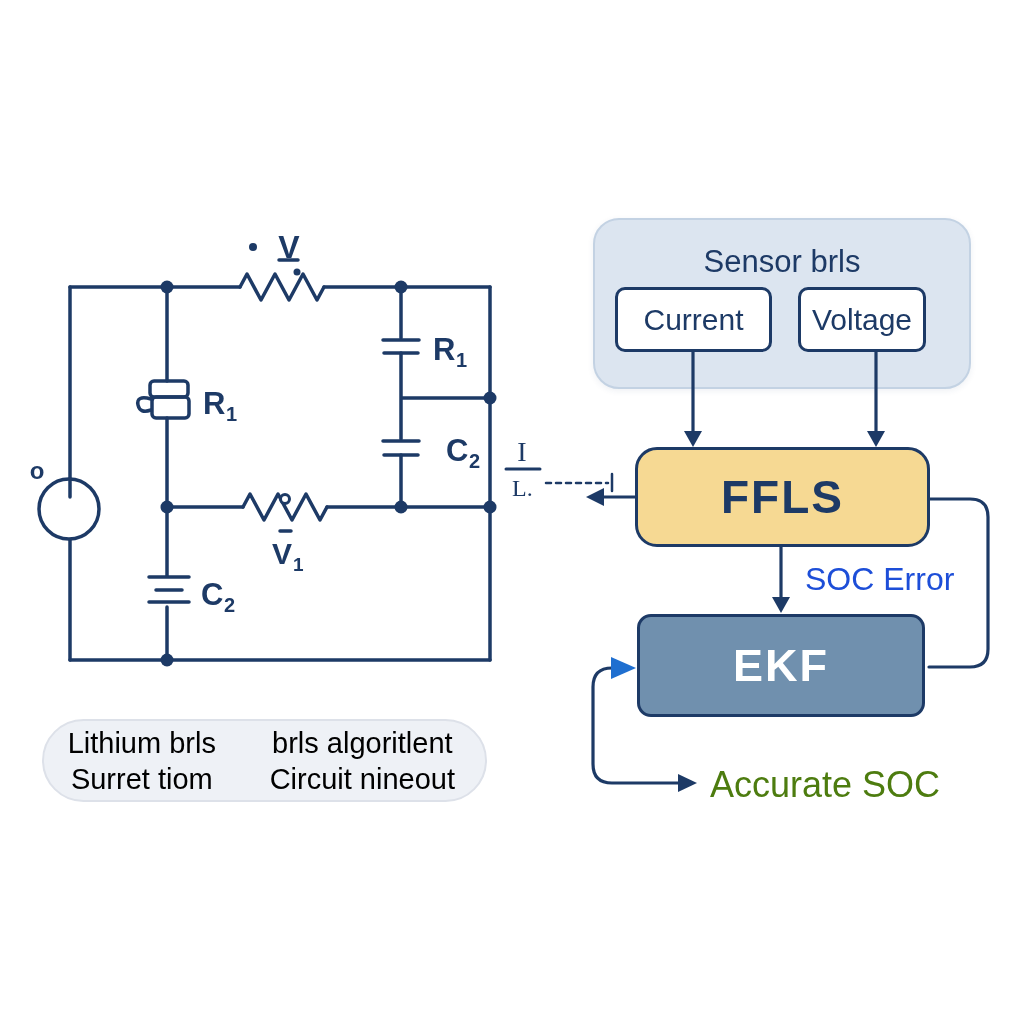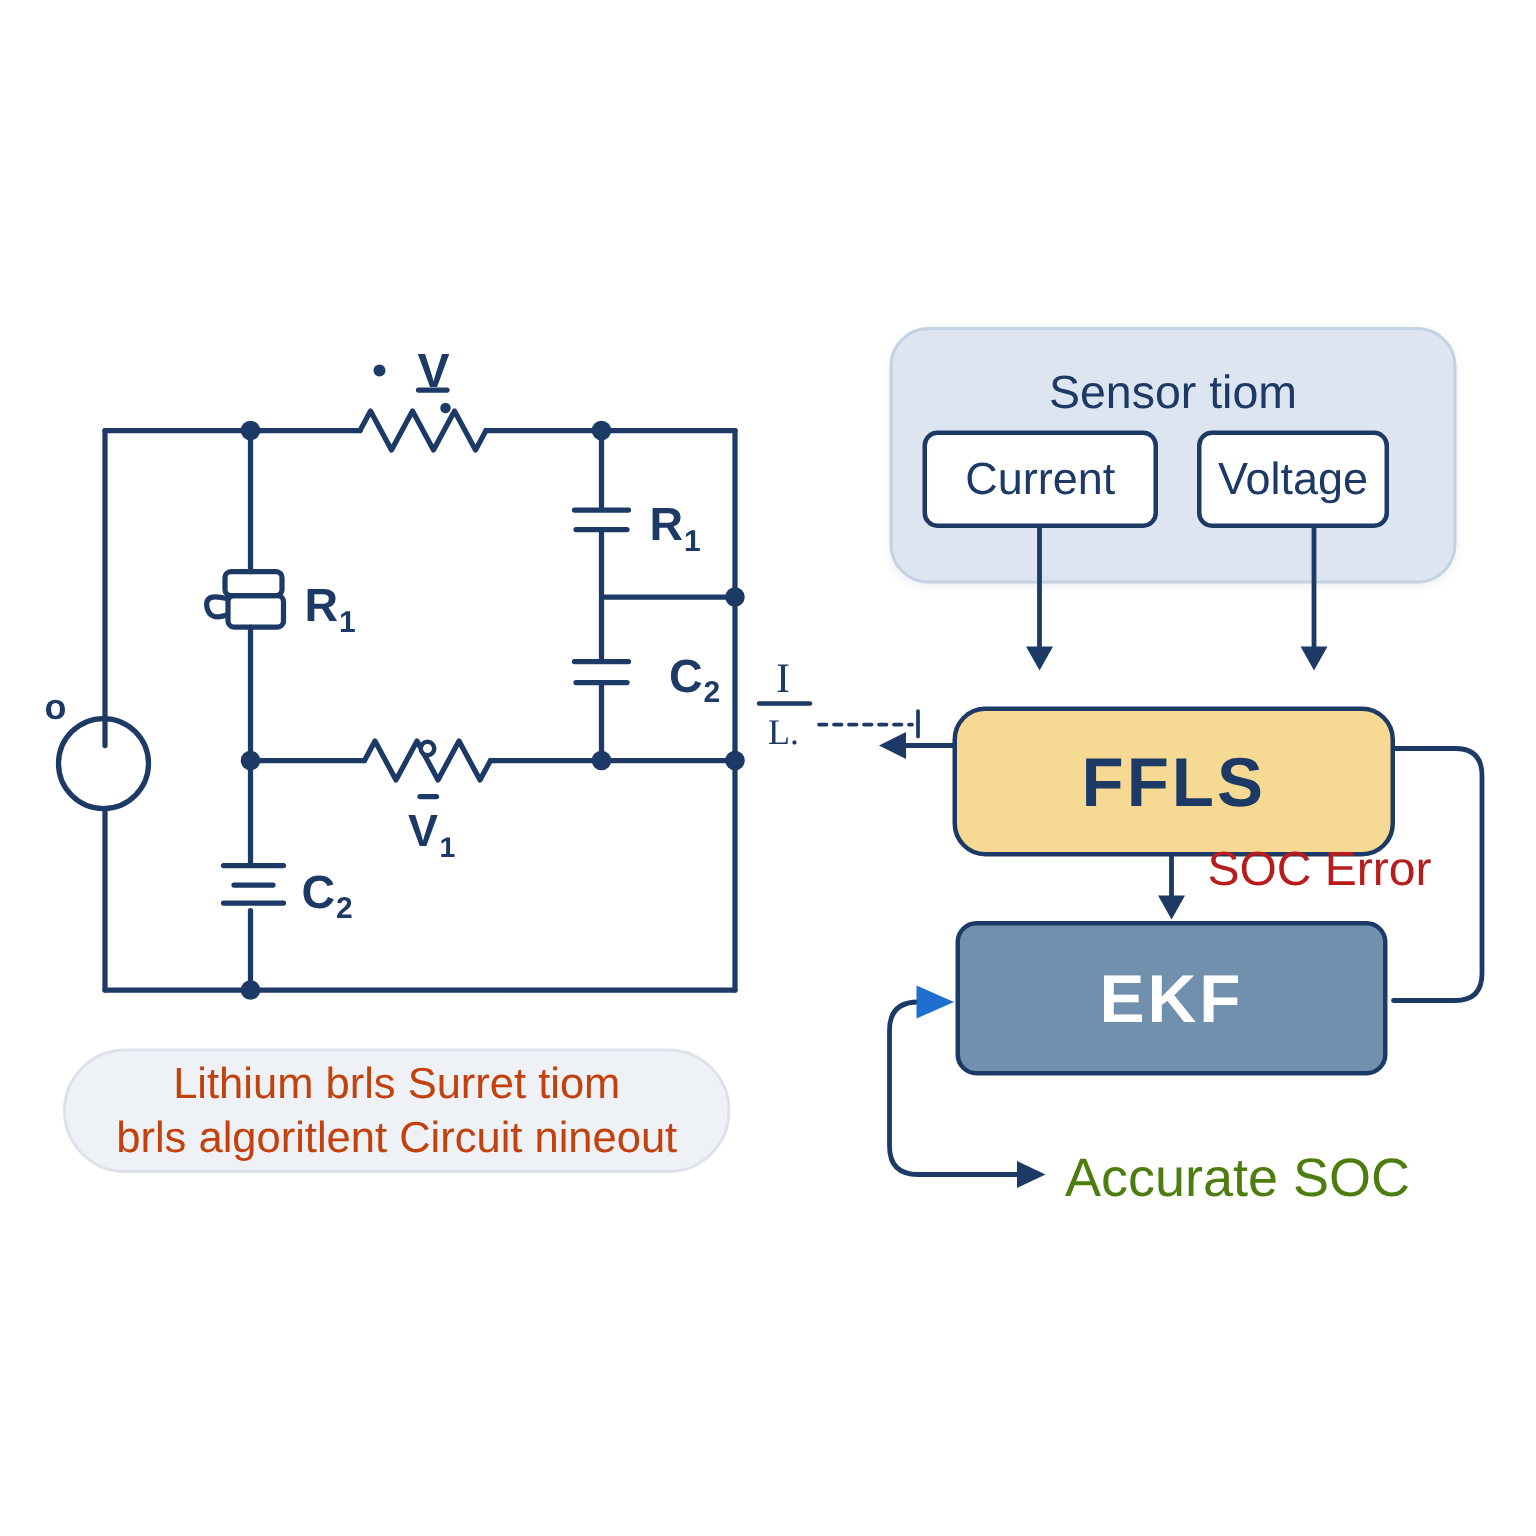--- a/index.html
+++ b/index.html
@@ -19,46 +19,46 @@
 
   .io-box{position:absolute;height:65px;background:#ffffff;border:3px solid #1d3a66;
     border-radius:10px;display:flex;align-items:center;justify-content:center;
     font-size:30px;font-weight:400;color:#1d3a66;box-sizing:border-box;}
   .current-box{left:615px;top:287px;width:157px;}
   .voltage-box{left:798px;top:287px;width:128px;}
 
   .ffls-box{position:absolute;left:635px;top:447px;width:295px;height:100px;
     background:#f6d993;border:3px solid #1d3a66;border-radius:22px;box-sizing:border-box;
     display:flex;align-items:center;justify-content:center;
-    font-size:46px;font-weight:bold;letter-spacing:2px;color:#1d3a66;margin-top:24px;}
+    font-size:46px;font-weight:bold;letter-spacing:2px;color:#1d3a66;}
 
   .ekf-box{position:absolute;left:637px;top:614px;width:288px;height:103px;
     background:#7090ae;border:3px solid #1d3a66;border-radius:14px;box-sizing:border-box;
     display:flex;align-items:center;justify-content:center;
     font-size:45px;font-weight:bold;letter-spacing:2px;color:#ffffff;}
 
-  .soc-error{position:absolute;left:805px;top:561px;font-size:32px;font-weight:500;color:#b91c1c;}
+  .soc-error{position:absolute;left:805px;top:561px;font-size:32px;font-weight:500;color:#1d4ed8;}
   .accurate-soc{position:absolute;left:710px;top:764px;font-size:36px;font-weight:500;color:#4d7c0f;}
 
-  .caption{position:absolute;left:42px;top:699px;width:445px;height:83px;
+  .caption{position:absolute;left:42px;top:719px;width:445px;height:83px;
     background:#eef1f6;border:2px solid #dde1e9;border-radius:42px;box-sizing:border-box;
-    display:flex;flex-direction:column;align-items:center;justify-content:center;
-    font-size:29px;line-height:36px;font-weight:500;color:#c2410c;text-align:center;}
+    display:flex;align-items:center;justify-content:center;
+    font-size:29px;line-height:36px;font-weight:500;color:#000000;text-align:center;}
 
   svg text{font-family:"Liberation Sans",sans-serif;fill:#1d3a66;font-weight:bold;}
   svg text.serif{font-family:"Liberation Serif",serif;font-weight:normal;}
 </style>
 </head>
 <body>
 
 <div class="stage">
 
   <div class="layer bg">
     <div class="sensor-group">
-      <div class="sensor-title">Sensor tiom</div>
+      <div class="sensor-title">Sensor brls</div>
     </div>
     <div class="caption">
       <div>Lithium brls Surret tiom</div>
       <div>brls algoritlent Circuit nineout</div>
     </div>
   </div>
 
   <svg class="layer lines" width="1024" height="1024" viewBox="0 0 1024 1024">
     <g stroke="#1d3a66" stroke-width="3.5" fill="none" stroke-linecap="round" stroke-linejoin="round">
 

